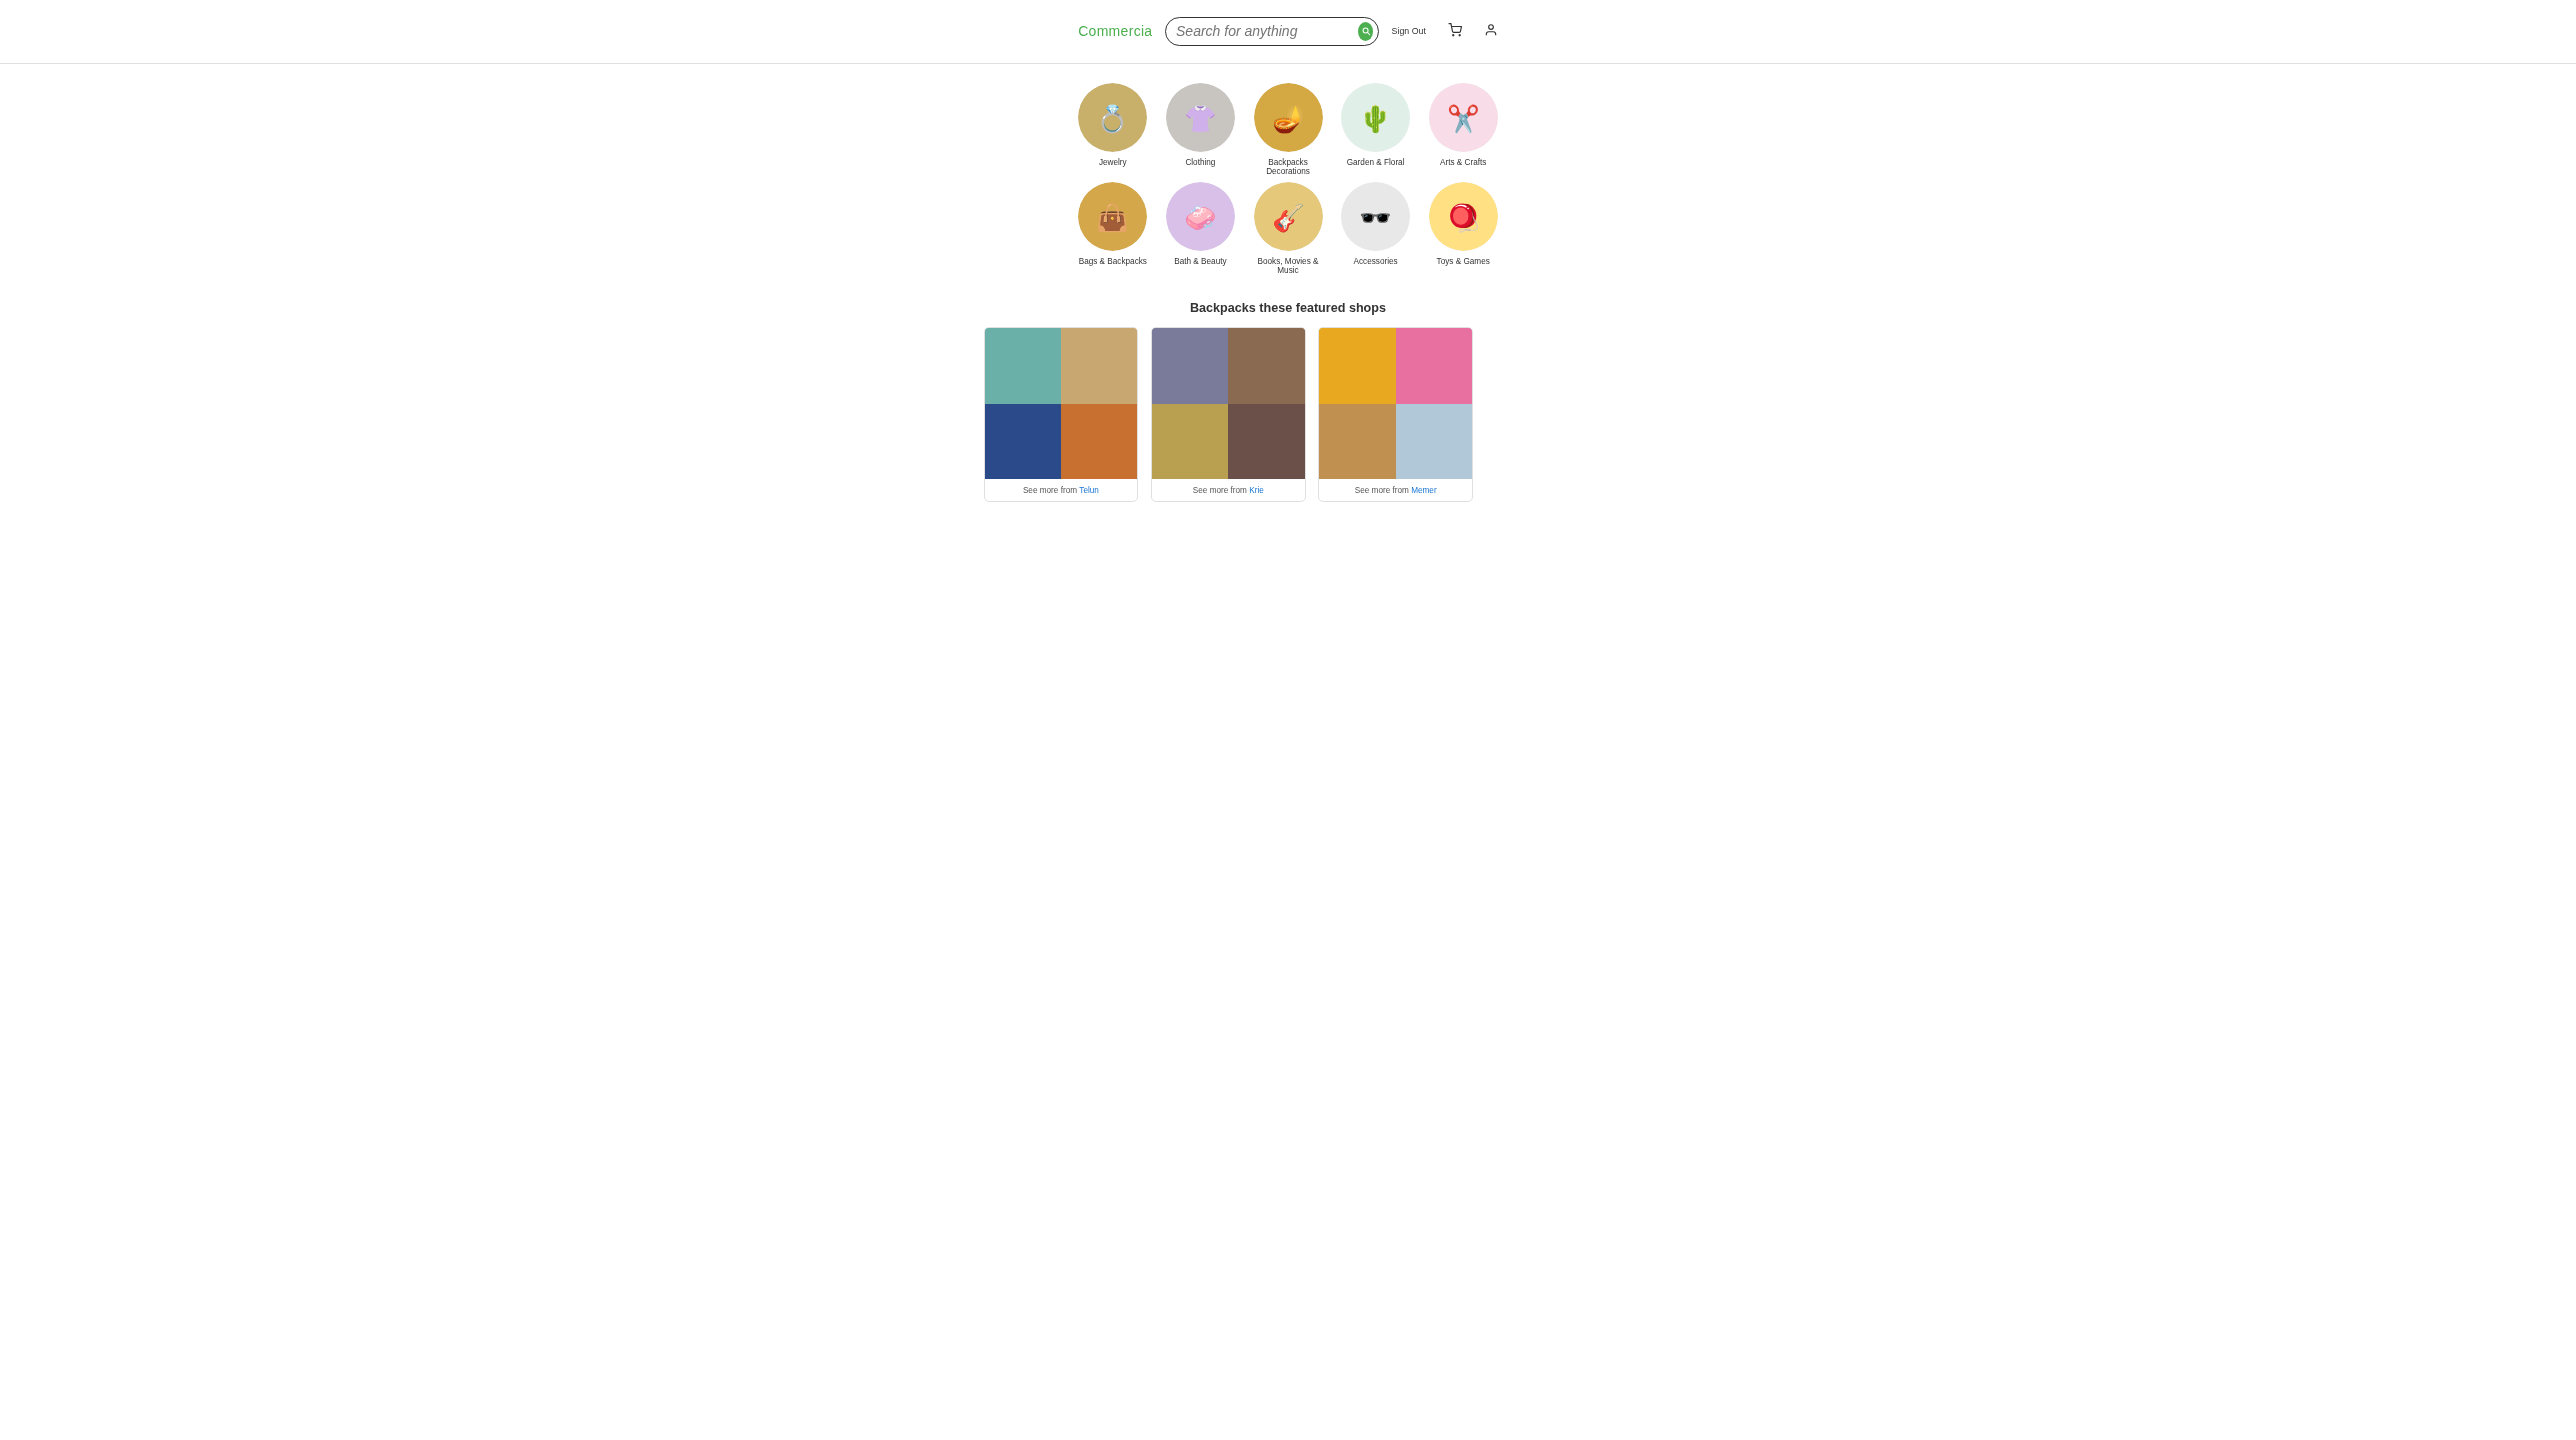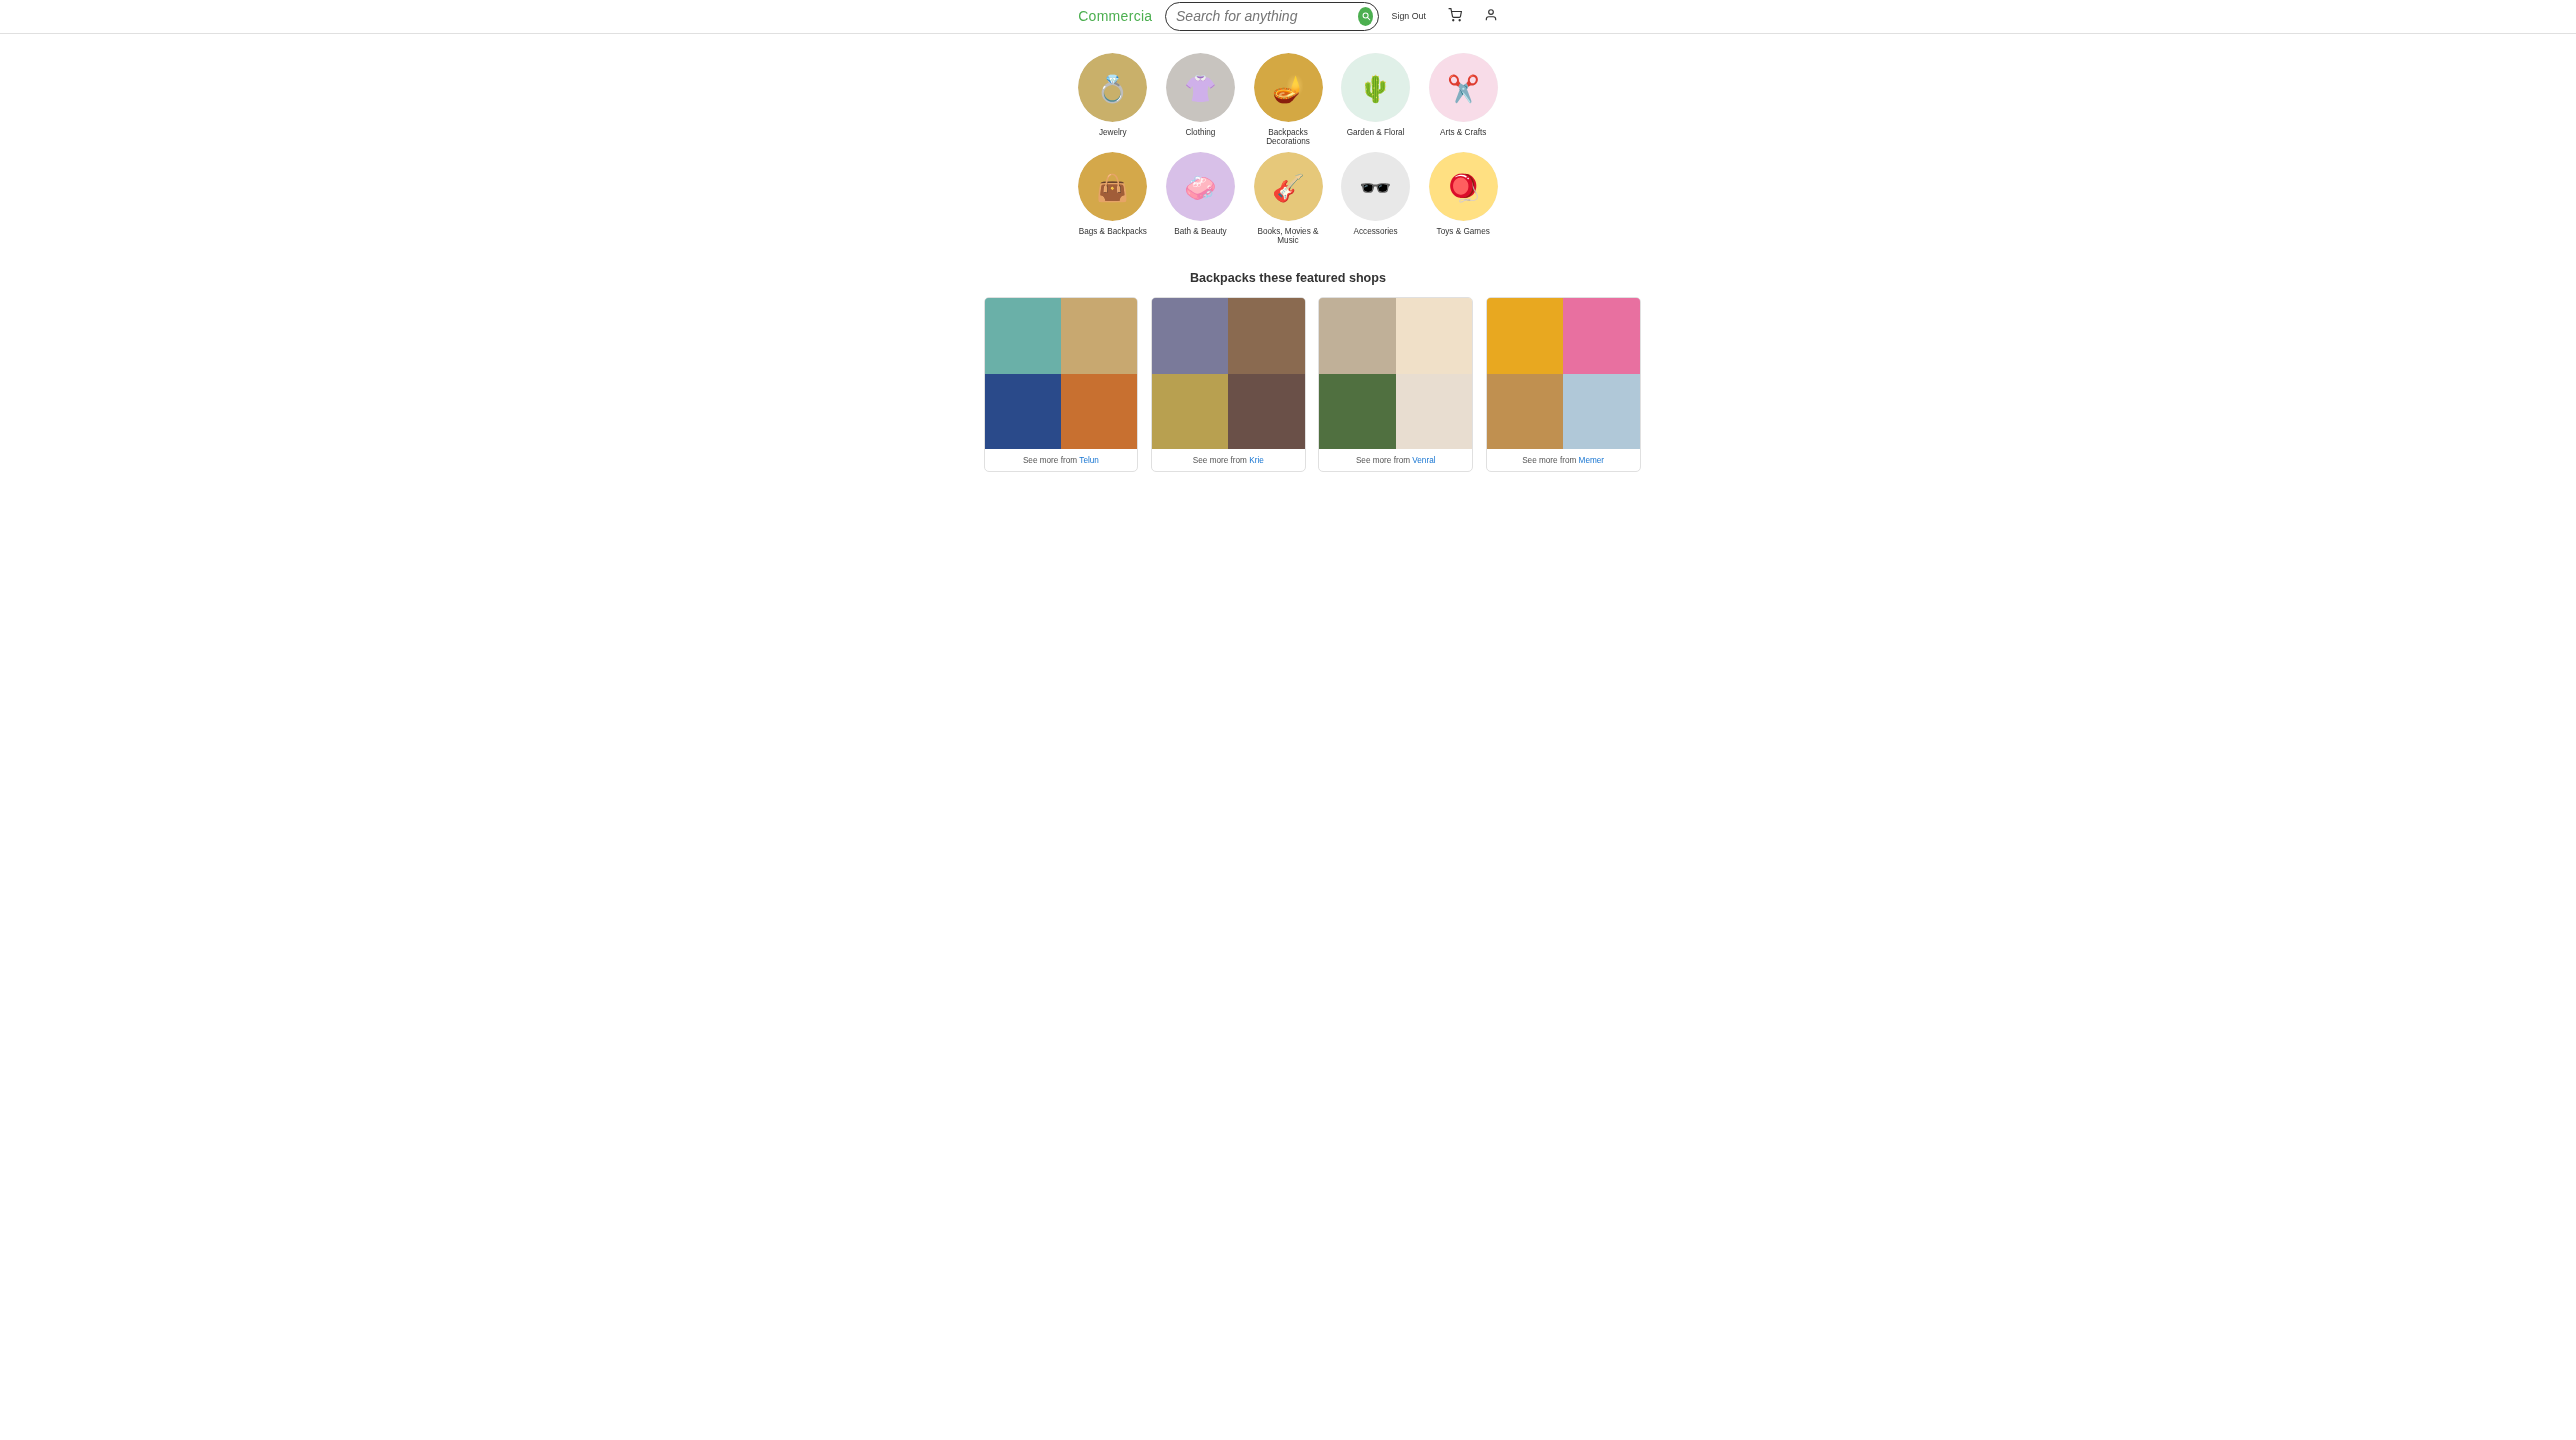--- a/index.html
+++ b/index.html
@@ -3,21 +3,21 @@
   <meta charset="utf-8">
   <style>
     * { box-sizing: border-box; margin: 0; padding: 0; }
     body { font-family: -apple-system, BlinkMacSystemFont, 'Segoe UI', sans-serif; background: #fff; color: #333; }
 
     
     .header {
       display: flex;
       align-items: center;
       justify-content: center;
-      padding: 2px 25px;
+      padding: 17px 25px;
       border-bottom: 1.3px solid #e0e0e0;
       position: relative;
     }
     .logo {
       font-size: 14px;
       font-weight: 500;
       color: #4CAF50;
       margin-right: 12.6px;
       letter-spacing: 0.3px;
     }
@@ -293,37 +293,20 @@
             <div style="width: 100%; height: 100%; background: linear-gradient(135deg, rgba(184, 160, 80, 0.8), rgba(184, 160, 80, 0.533));"></div>
           </div>
           <div class="shop-img" style="background: rgb(106, 80, 72);">
             <div style="width: 100%; height: 100%; background: linear-gradient(135deg, rgba(106, 80, 72, 0.8), rgba(106, 80, 72, 0.533));"></div>
           </div>
         </div>
         <div class="shop-footer"><span>See more from </span><a class="shop-link" href="#">Krie</a></div>
       </div>
       <div class="shop-card">
         <div class="shop-images">
-          <div class="shop-img" style="background: rgb(192, 176, 152);">
-            <div style="width: 100%; height: 100%; background: linear-gradient(135deg, rgba(192, 176, 152, 0.8), rgba(192, 176, 152, 0.533));"></div>
-          </div>
-          <div class="shop-img" style="background: rgb(240, 224, 200);">
-            <div style="width: 100%; height: 100%; background: linear-gradient(135deg, rgba(240, 224, 200, 0.8), rgba(240, 224, 200, 0.533));"></div>
-          </div>
-          <div class="shop-img" style="background: rgb(80, 112, 64);">
-            <div style="width: 100%; height: 100%; background: linear-gradient(135deg, rgba(80, 112, 64, 0.8), rgba(80, 112, 64, 0.533));"></div>
-          </div>
-          <div class="shop-img" style="background: rgb(232, 221, 208);">
-            <div style="width: 100%; height: 100%; background: linear-gradient(135deg, rgba(232, 221, 208, 0.8), rgba(232, 221, 208, 0.533));"></div>
-          </div>
-        </div>
-        <div class="shop-footer"><span>See more from </span><a class="shop-link" href="#">Venral</a></div>
-      </div>
-      <div class="shop-card">
-        <div class="shop-images">
           <div class="shop-img" style="background: rgb(232, 168, 32);">
             <div style="width: 100%; height: 100%; background: linear-gradient(135deg, rgba(232, 168, 32, 0.8), rgba(232, 168, 32, 0.533));"></div>
           </div>
           <div class="shop-img" style="background: rgb(232, 112, 160);">
             <div style="width: 100%; height: 100%; background: linear-gradient(135deg, rgba(232, 112, 160, 0.8), rgba(232, 112, 160, 0.533));"></div>
           </div>
           <div class="shop-img" style="background: rgb(192, 144, 80);">
             <div style="width: 100%; height: 100%; background: linear-gradient(135deg, rgba(192, 144, 80, 0.8), rgba(192, 144, 80, 0.533));"></div>
           </div>
           <div class="shop-img" style="background: rgb(176, 200, 216);">

